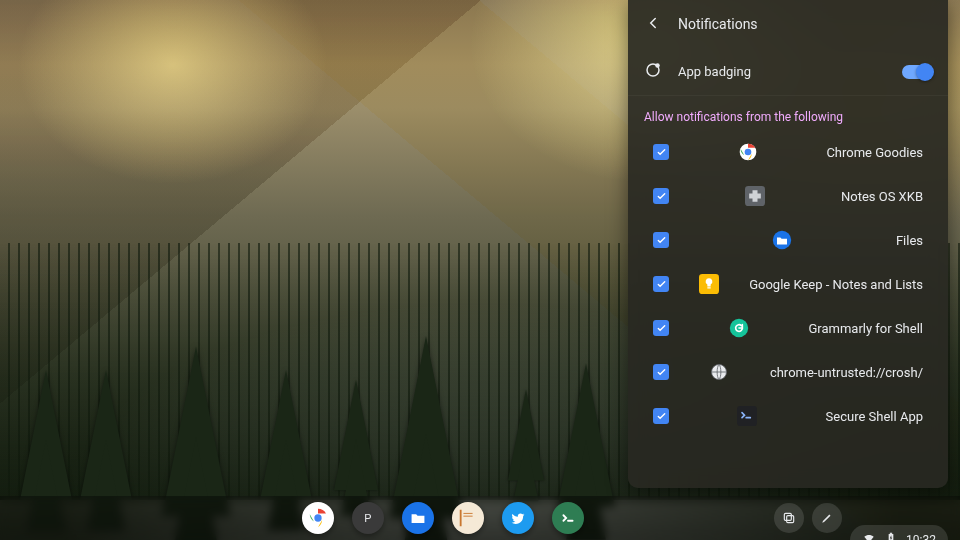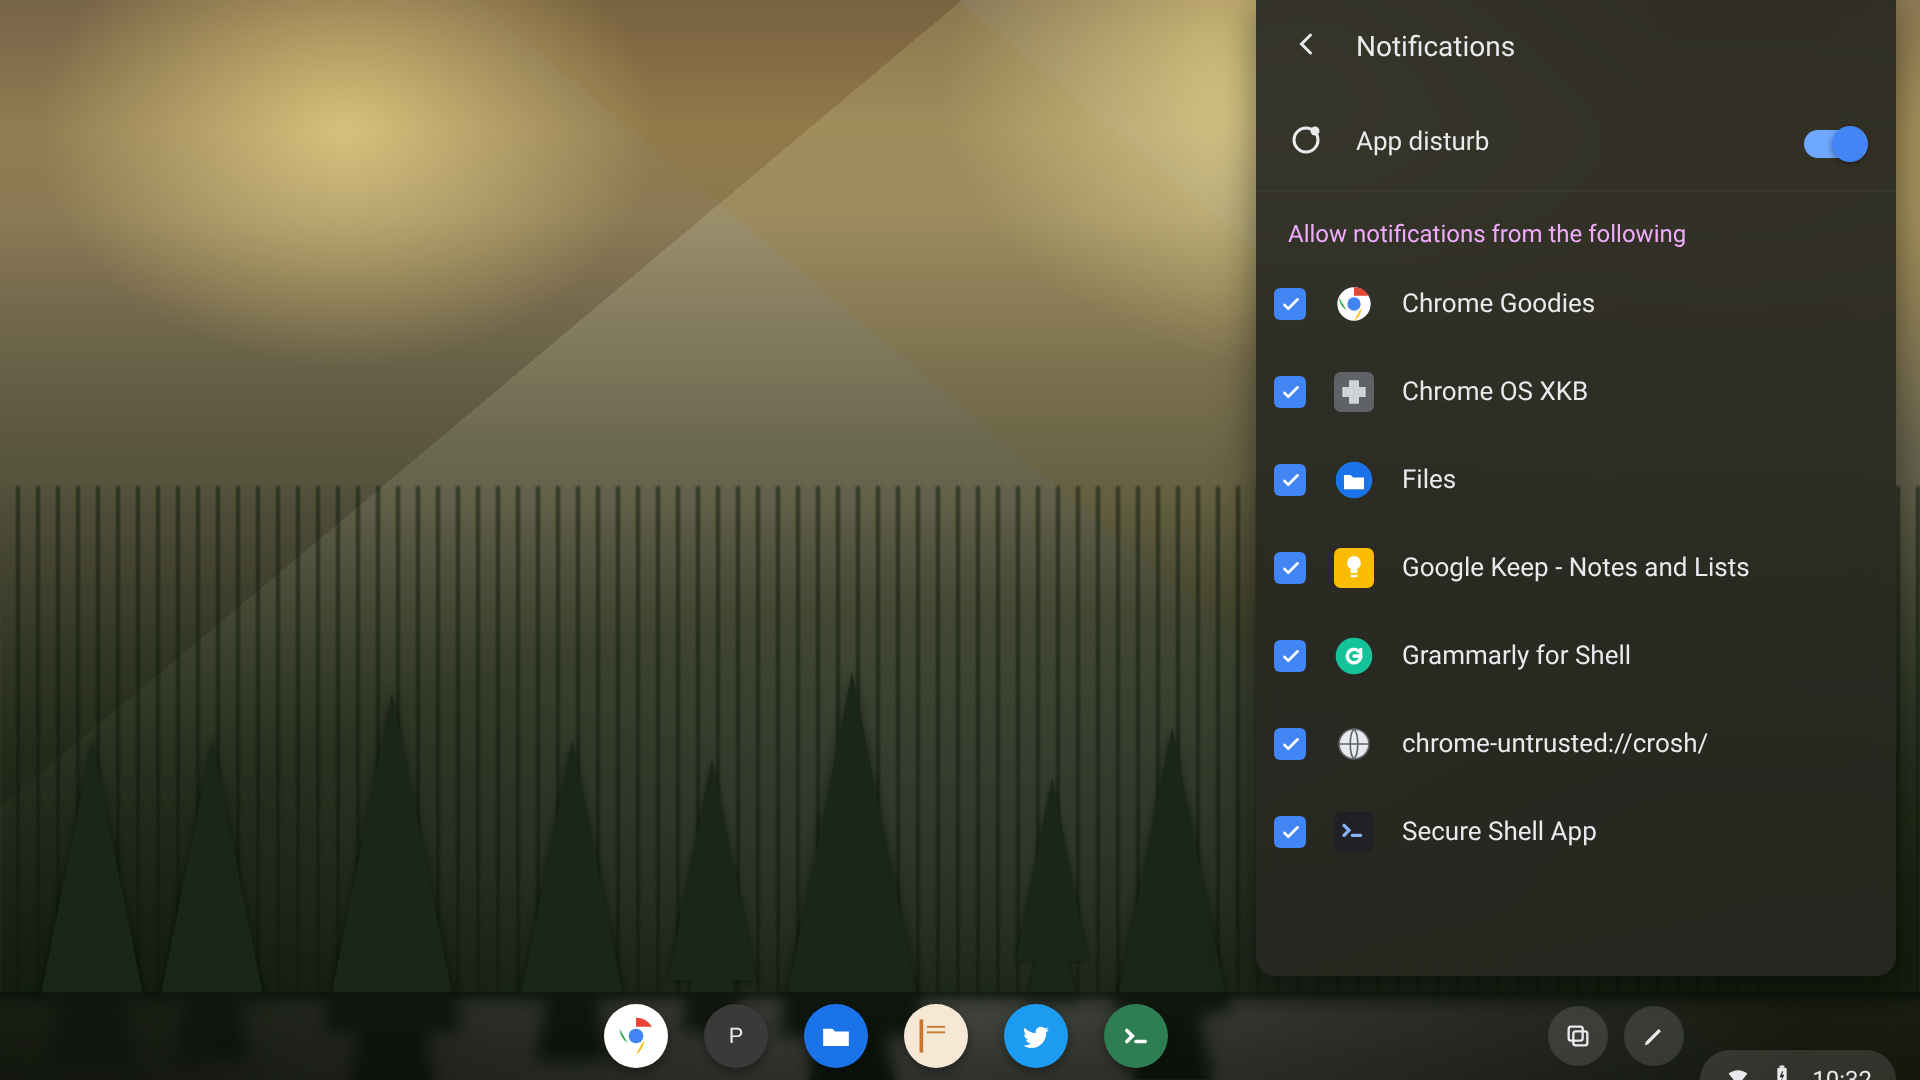--- a/index.html
+++ b/index.html
@@ -102,21 +102,21 @@
     content:""; position:absolute; top:-2px; width:18px; height:18px; border-radius:50%;
     background:#fff; box-shadow:0 1px 3px rgba(0,0,0,0.4);
   }
   .toggle.on { background:#6fa8ff; }
   .toggle.on::after{ right:-2px; background:#4285f4; }
   .toggle.off { background:#5f6368; }
   .toggle.off::after{ left:-2px; background:#bdc1c6; }
 
   .app-list { flex:1; overflow:auto; }
   .app-row {
-    display:flex; align-items:center; gap:14px; height:44px; padding:0 9px;
+    display:flex; align-items:center; gap:14px; height:44px; padding:0 25px;justify-content:space-between;
   }
   .chk {
     width:16px; height:16px; border-radius:3px; background:#4285f4;
     display:flex; align-items:center; justify-content:center;
   }
   .mini-icon {
     width:20px; height:20px; border-radius:4px; display:flex; align-items:center; justify-content:center;
   }
 
   .ic { width:18px; height:18px; fill:#e8eaed; }
@@ -145,21 +145,21 @@
     <span class="panel-title">Notifications</span>
   </div>
 
   <div class="row">
     <span>
       <svg class="ic" viewBox="0 0 24 24">
           <circle cx="12" cy="12" r="8" fill="none" stroke="#e8eaed" stroke-width="2"></circle>
           <circle cx="18" cy="6" r="3" fill="#e8eaed"></circle>
         </svg>
     </span>
-    <span class="label">App disturb</span>
+    <span class="label">App badging</span>
     <span class="toggle on"></span>
   </div>
 
 
   <div class="section-label">Allow notifications from the following</div>
 
   <div class="app-list" id="app-list">
       <div class="app-row">
         <span class="chk">
           <svg width="11" height="11" viewBox="0 0 24 24">
@@ -182,21 +182,21 @@
           <svg width="11" height="11" viewBox="0 0 24 24">
             <path d="M5 12l4 4 10-10" stroke="#fff" stroke-width="3" fill="none" stroke-linecap="round"></path>
           </svg>
         </span>
         <span class="mini-icon">
           <svg viewBox="0 0 24 24" width="20" height="20">
             <rect width="24" height="24" rx="4" fill="#5f6368"></rect>
             <path d="M9 5h6v4h4v6h-4v4H9v-4H5V9h4z" fill="#cfd2d6"></path>
           </svg>
         </span>
-        <span>Chrome OS XKB</span>
+        <span>Notes OS XKB</span>
       </div>
       <div class="app-row">
         <span class="chk">
           <svg width="11" height="11" viewBox="0 0 24 24">
             <path d="M5 12l4 4 10-10" stroke="#fff" stroke-width="3" fill="none" stroke-linecap="round"></path>
           </svg>
         </span>
         <span class="mini-icon">
           <svg viewBox="0 0 24 24" width="20" height="20">
             <circle cx="12" cy="12" r="11" fill="#1a73e8"></circle>

